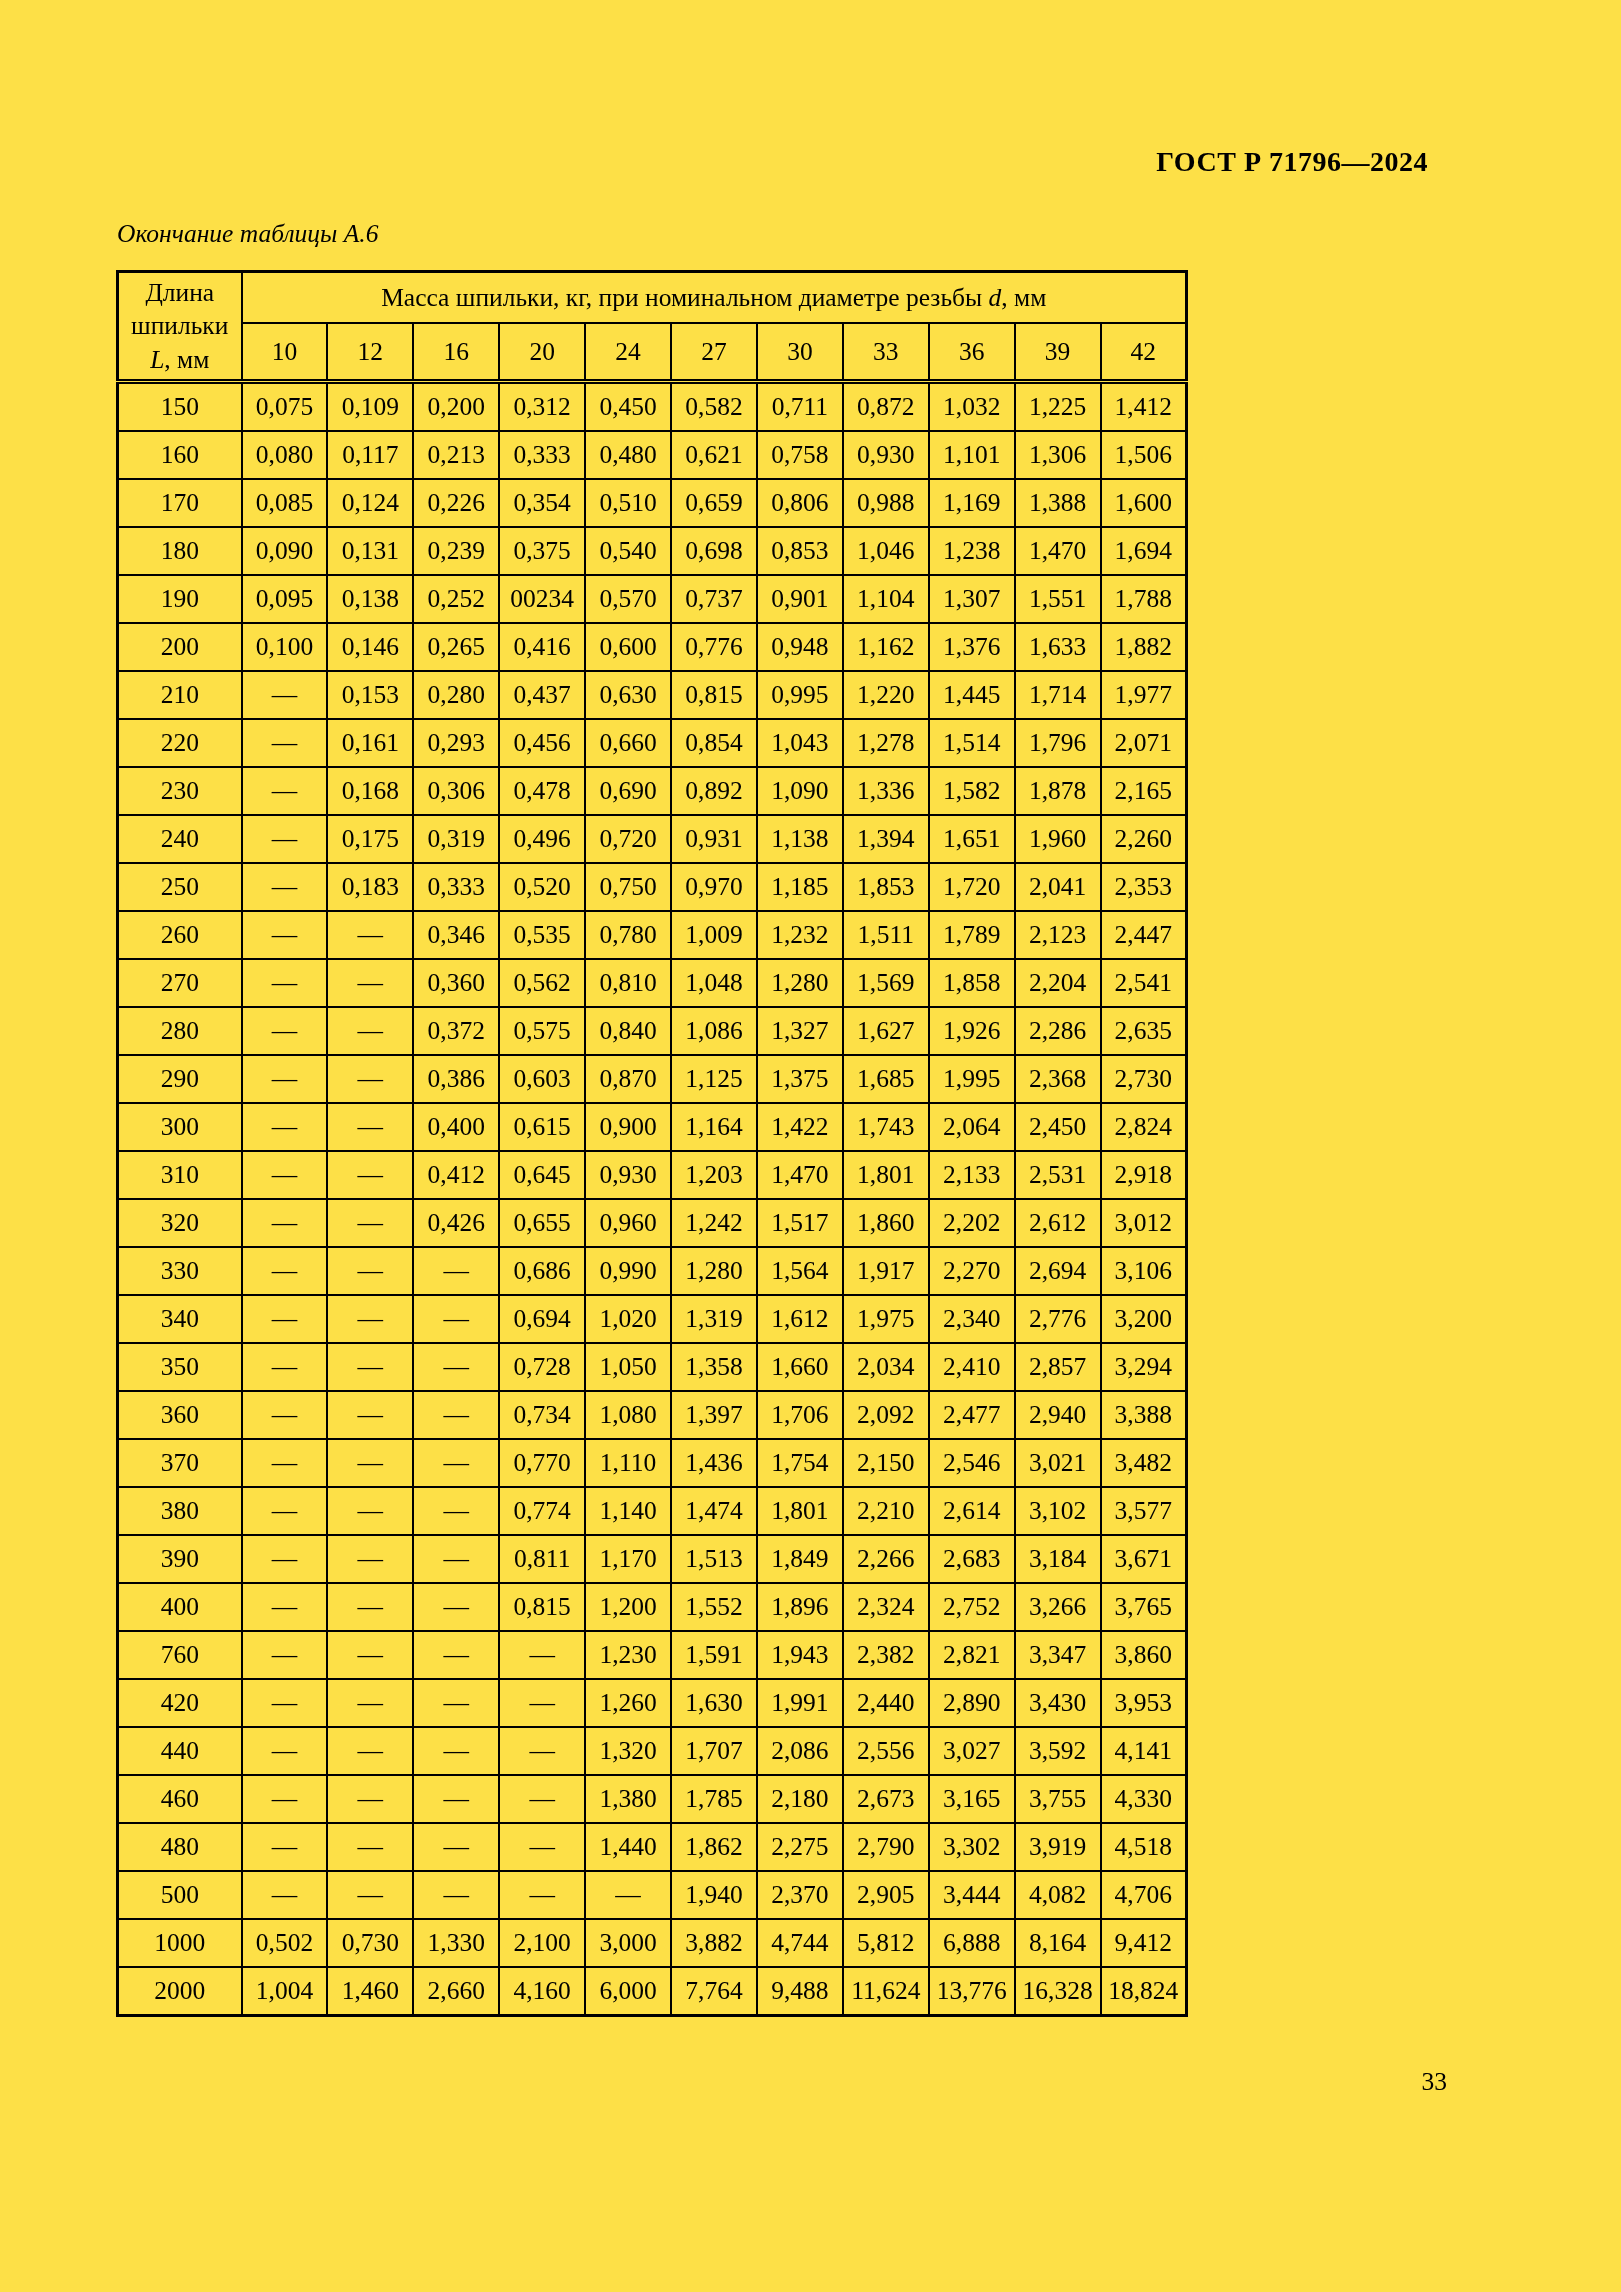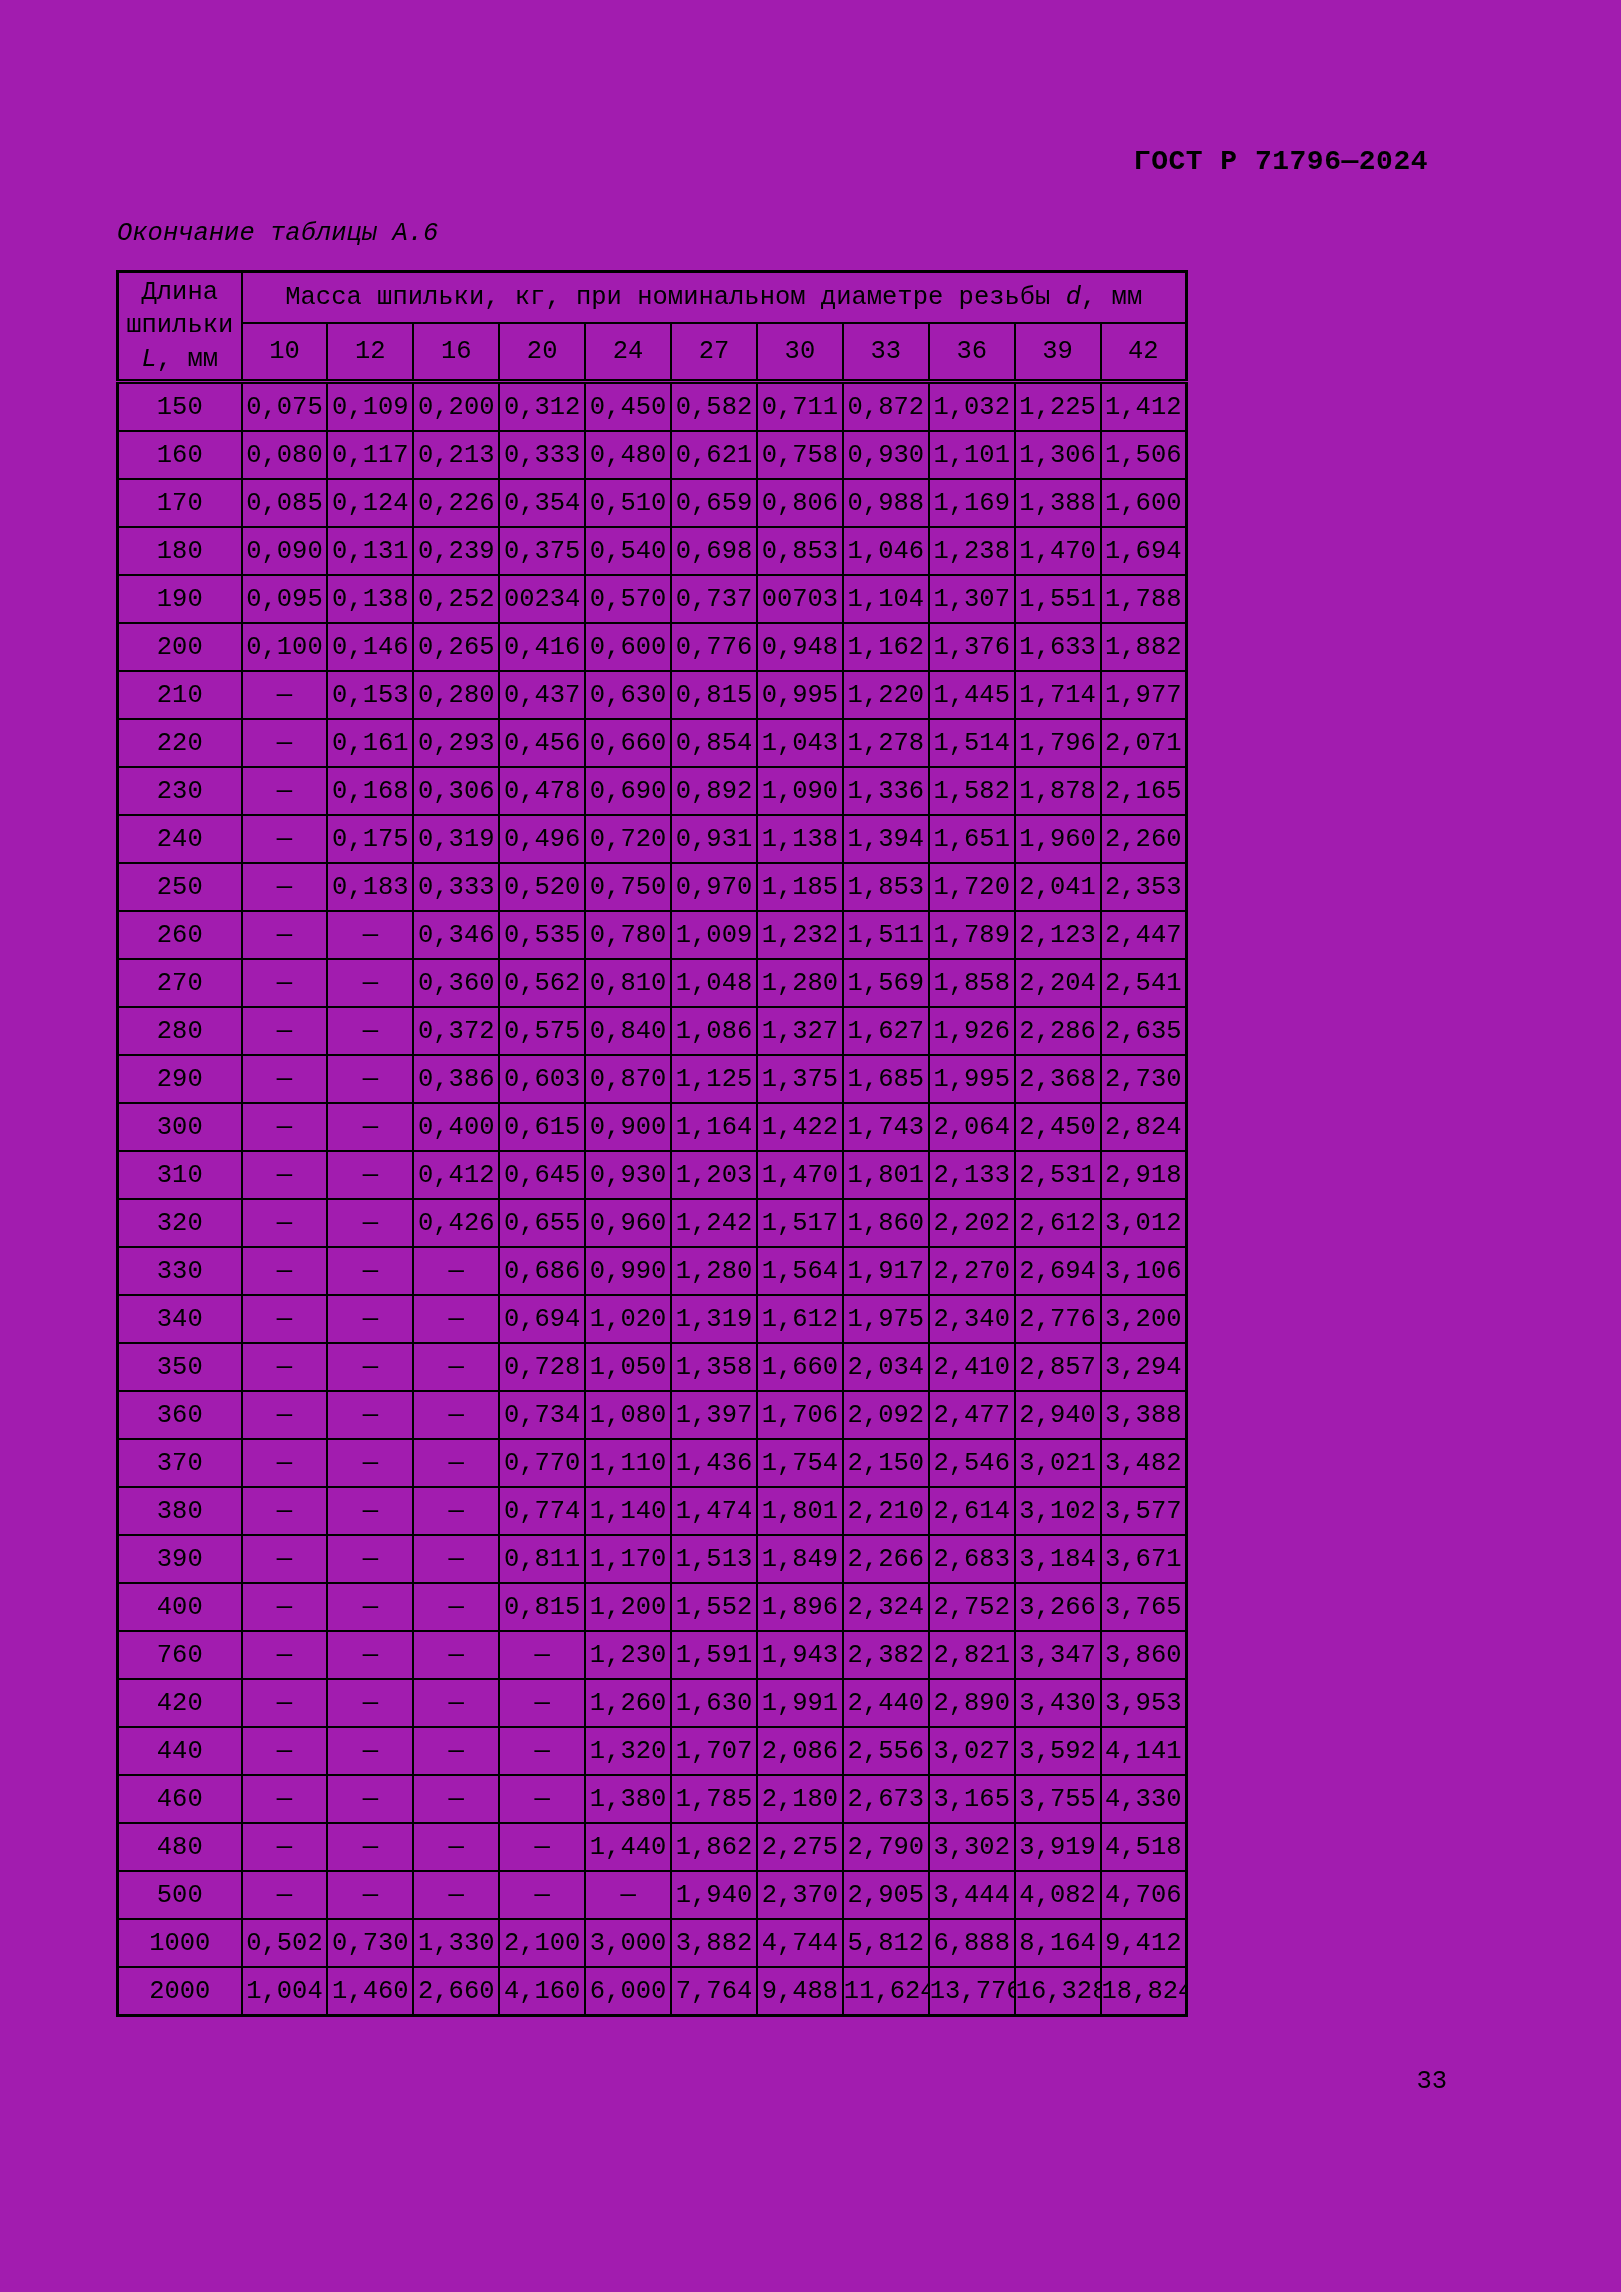--- a/index.html
+++ b/index.html
@@ -2,22 +2,22 @@
 <html lang="ru"><head>
 <meta charset="utf-8">
 <style>
   html, body { margin: 0; padding: 0; }
   body { background: #888; }
   .page {
     position: relative;
     width: 1621px;
     height: 2293px;
     margin: 0 auto;
-    background: #a21caf;
-    font-family: Liberation Mono, monospace;
+    background: #fde047;
+    font-family: Liberation Serif, serif;
     color: #000;
     overflow: hidden;
   }
   .std-ref {
     position: absolute;
     top: 146px;
     right: 193px;
     font-size: 28px;
     font-weight: bold;
     letter-spacing: 0.5px;
@@ -177,21 +177,21 @@
           <td>1,694</td>
         </tr>
         <tr>
           <td>190</td>
           <td>0,095</td>
           <td>0,138</td>
           <td>0,252</td>
           <td>00234</td>
           <td>0,570</td>
           <td>0,737</td>
-          <td>00703</td>
+          <td>0,901</td>
           <td>1,104</td>
           <td>1,307</td>
           <td>1,551</td>
           <td>1,788</td>
         </tr>
         <tr>
           <td>200</td>
           <td>0,100</td>
           <td>0,146</td>
           <td>0,265</td>

